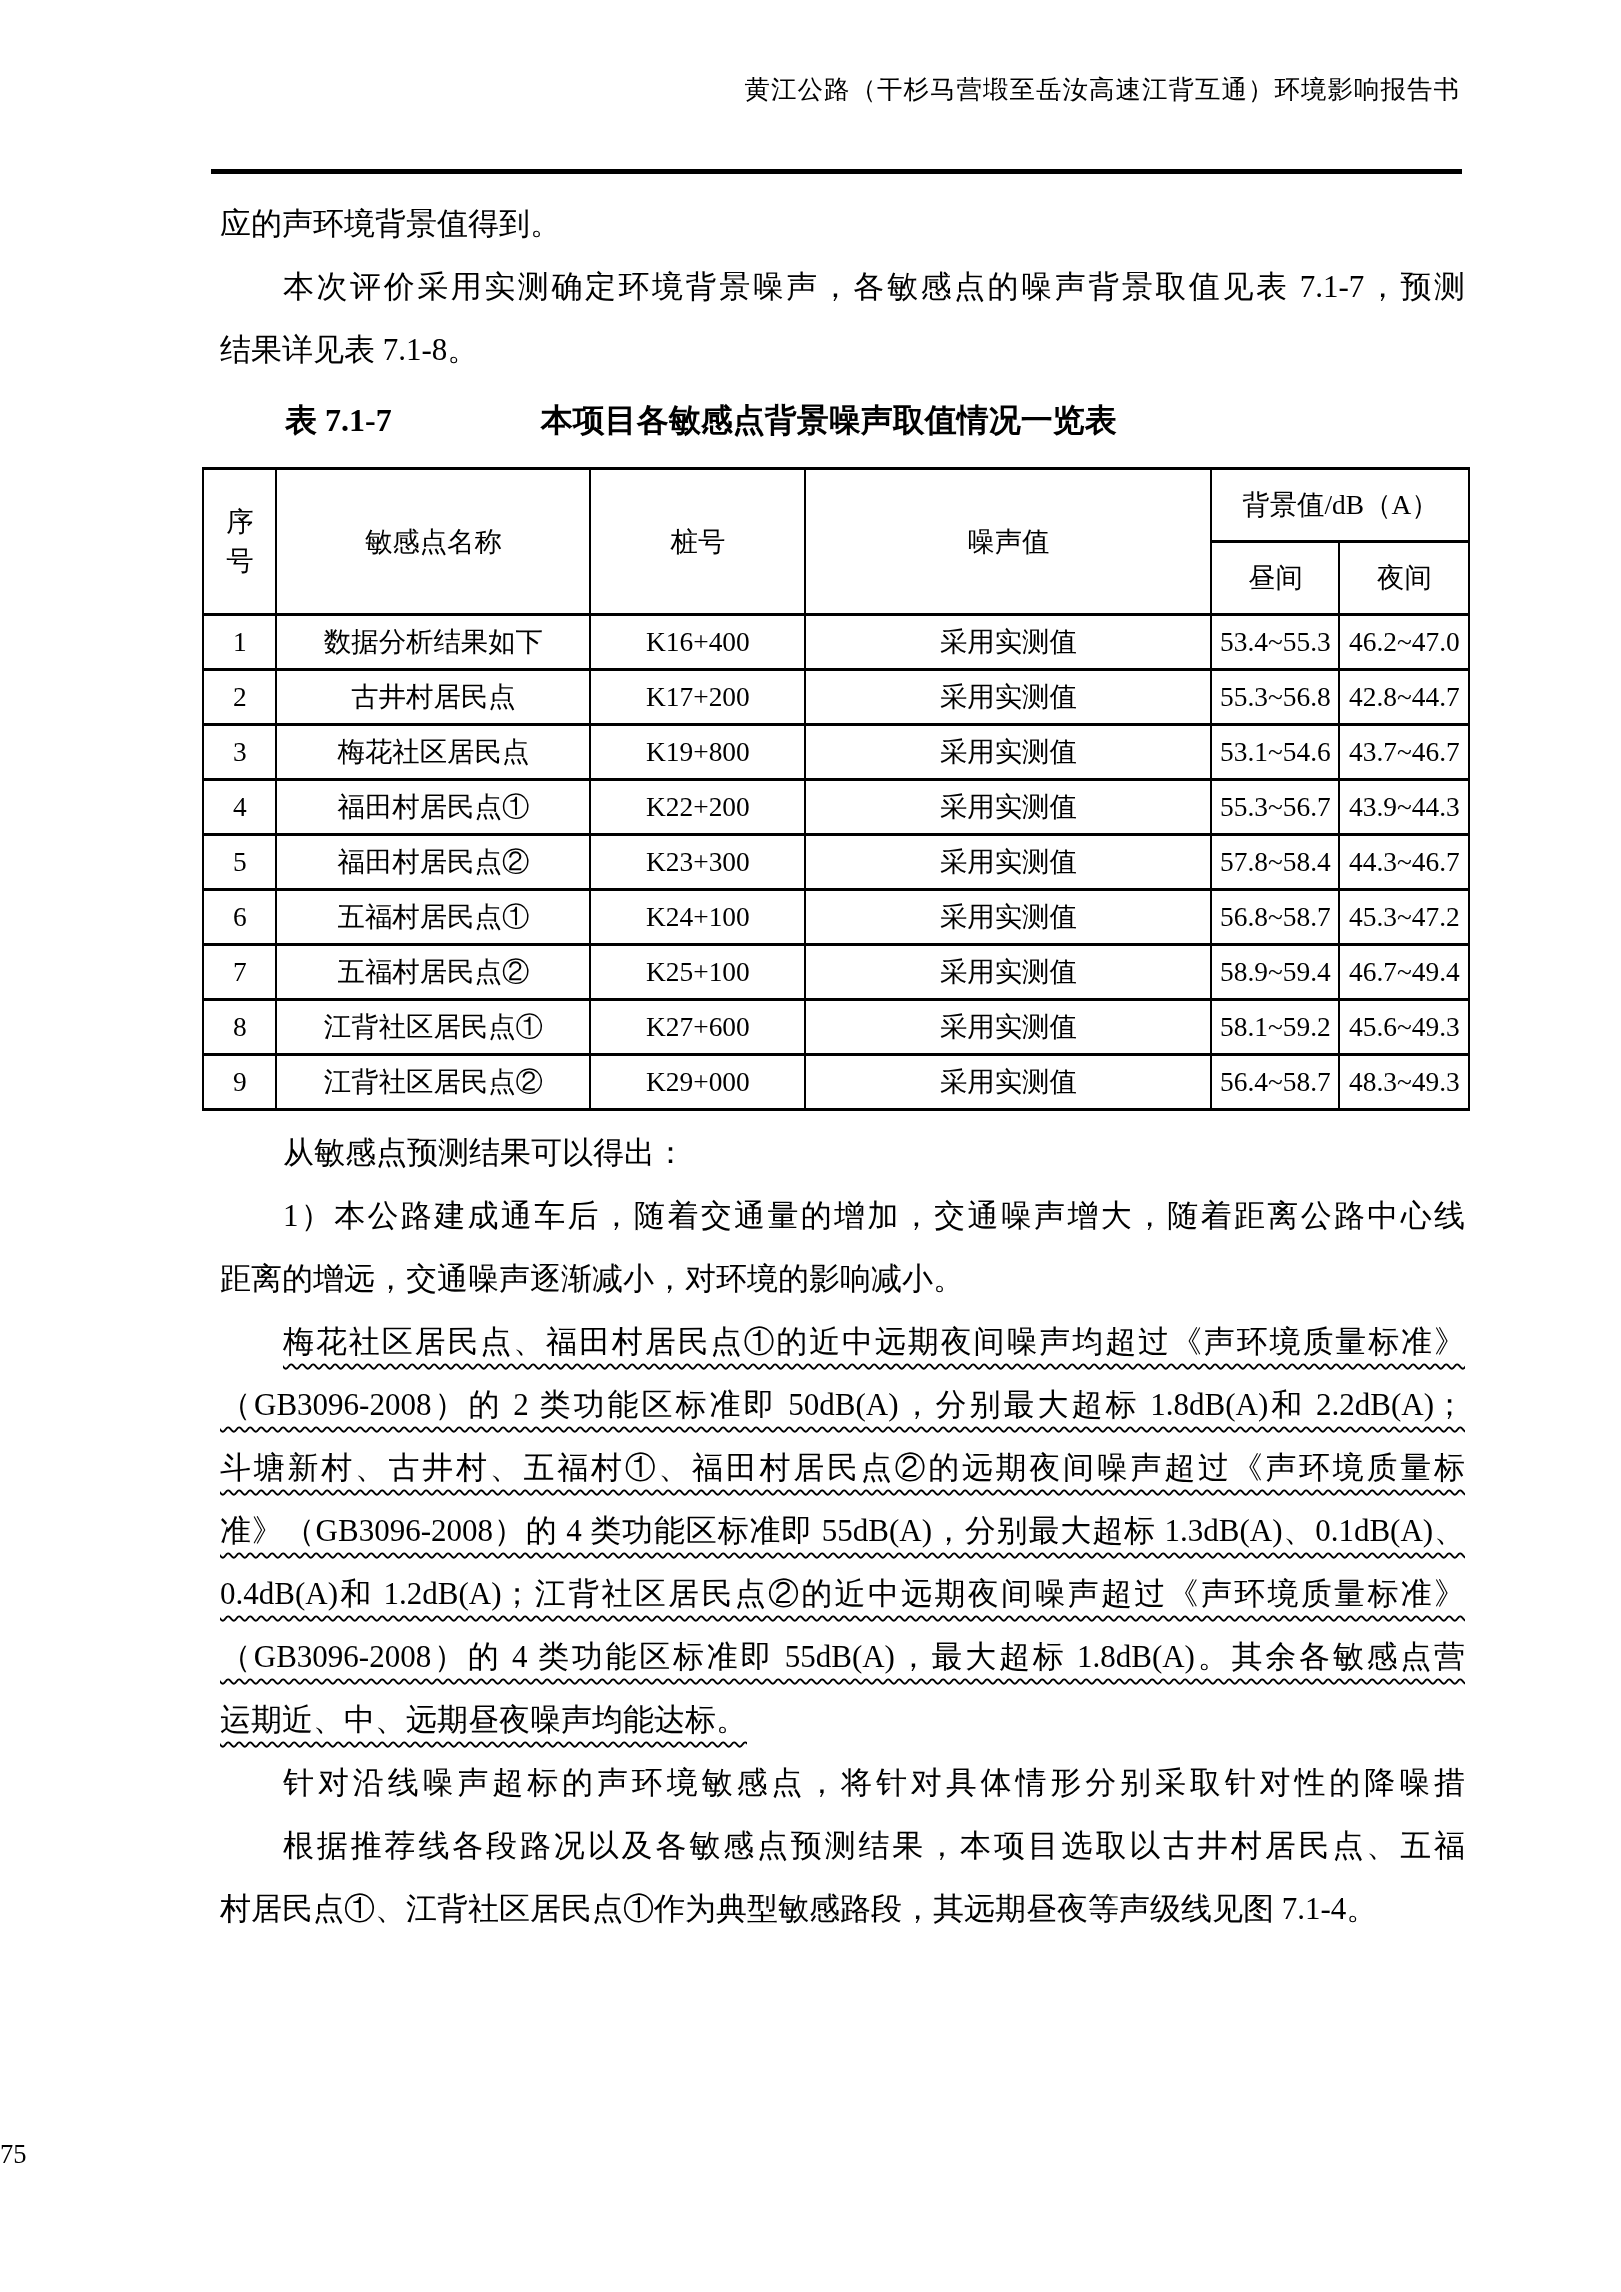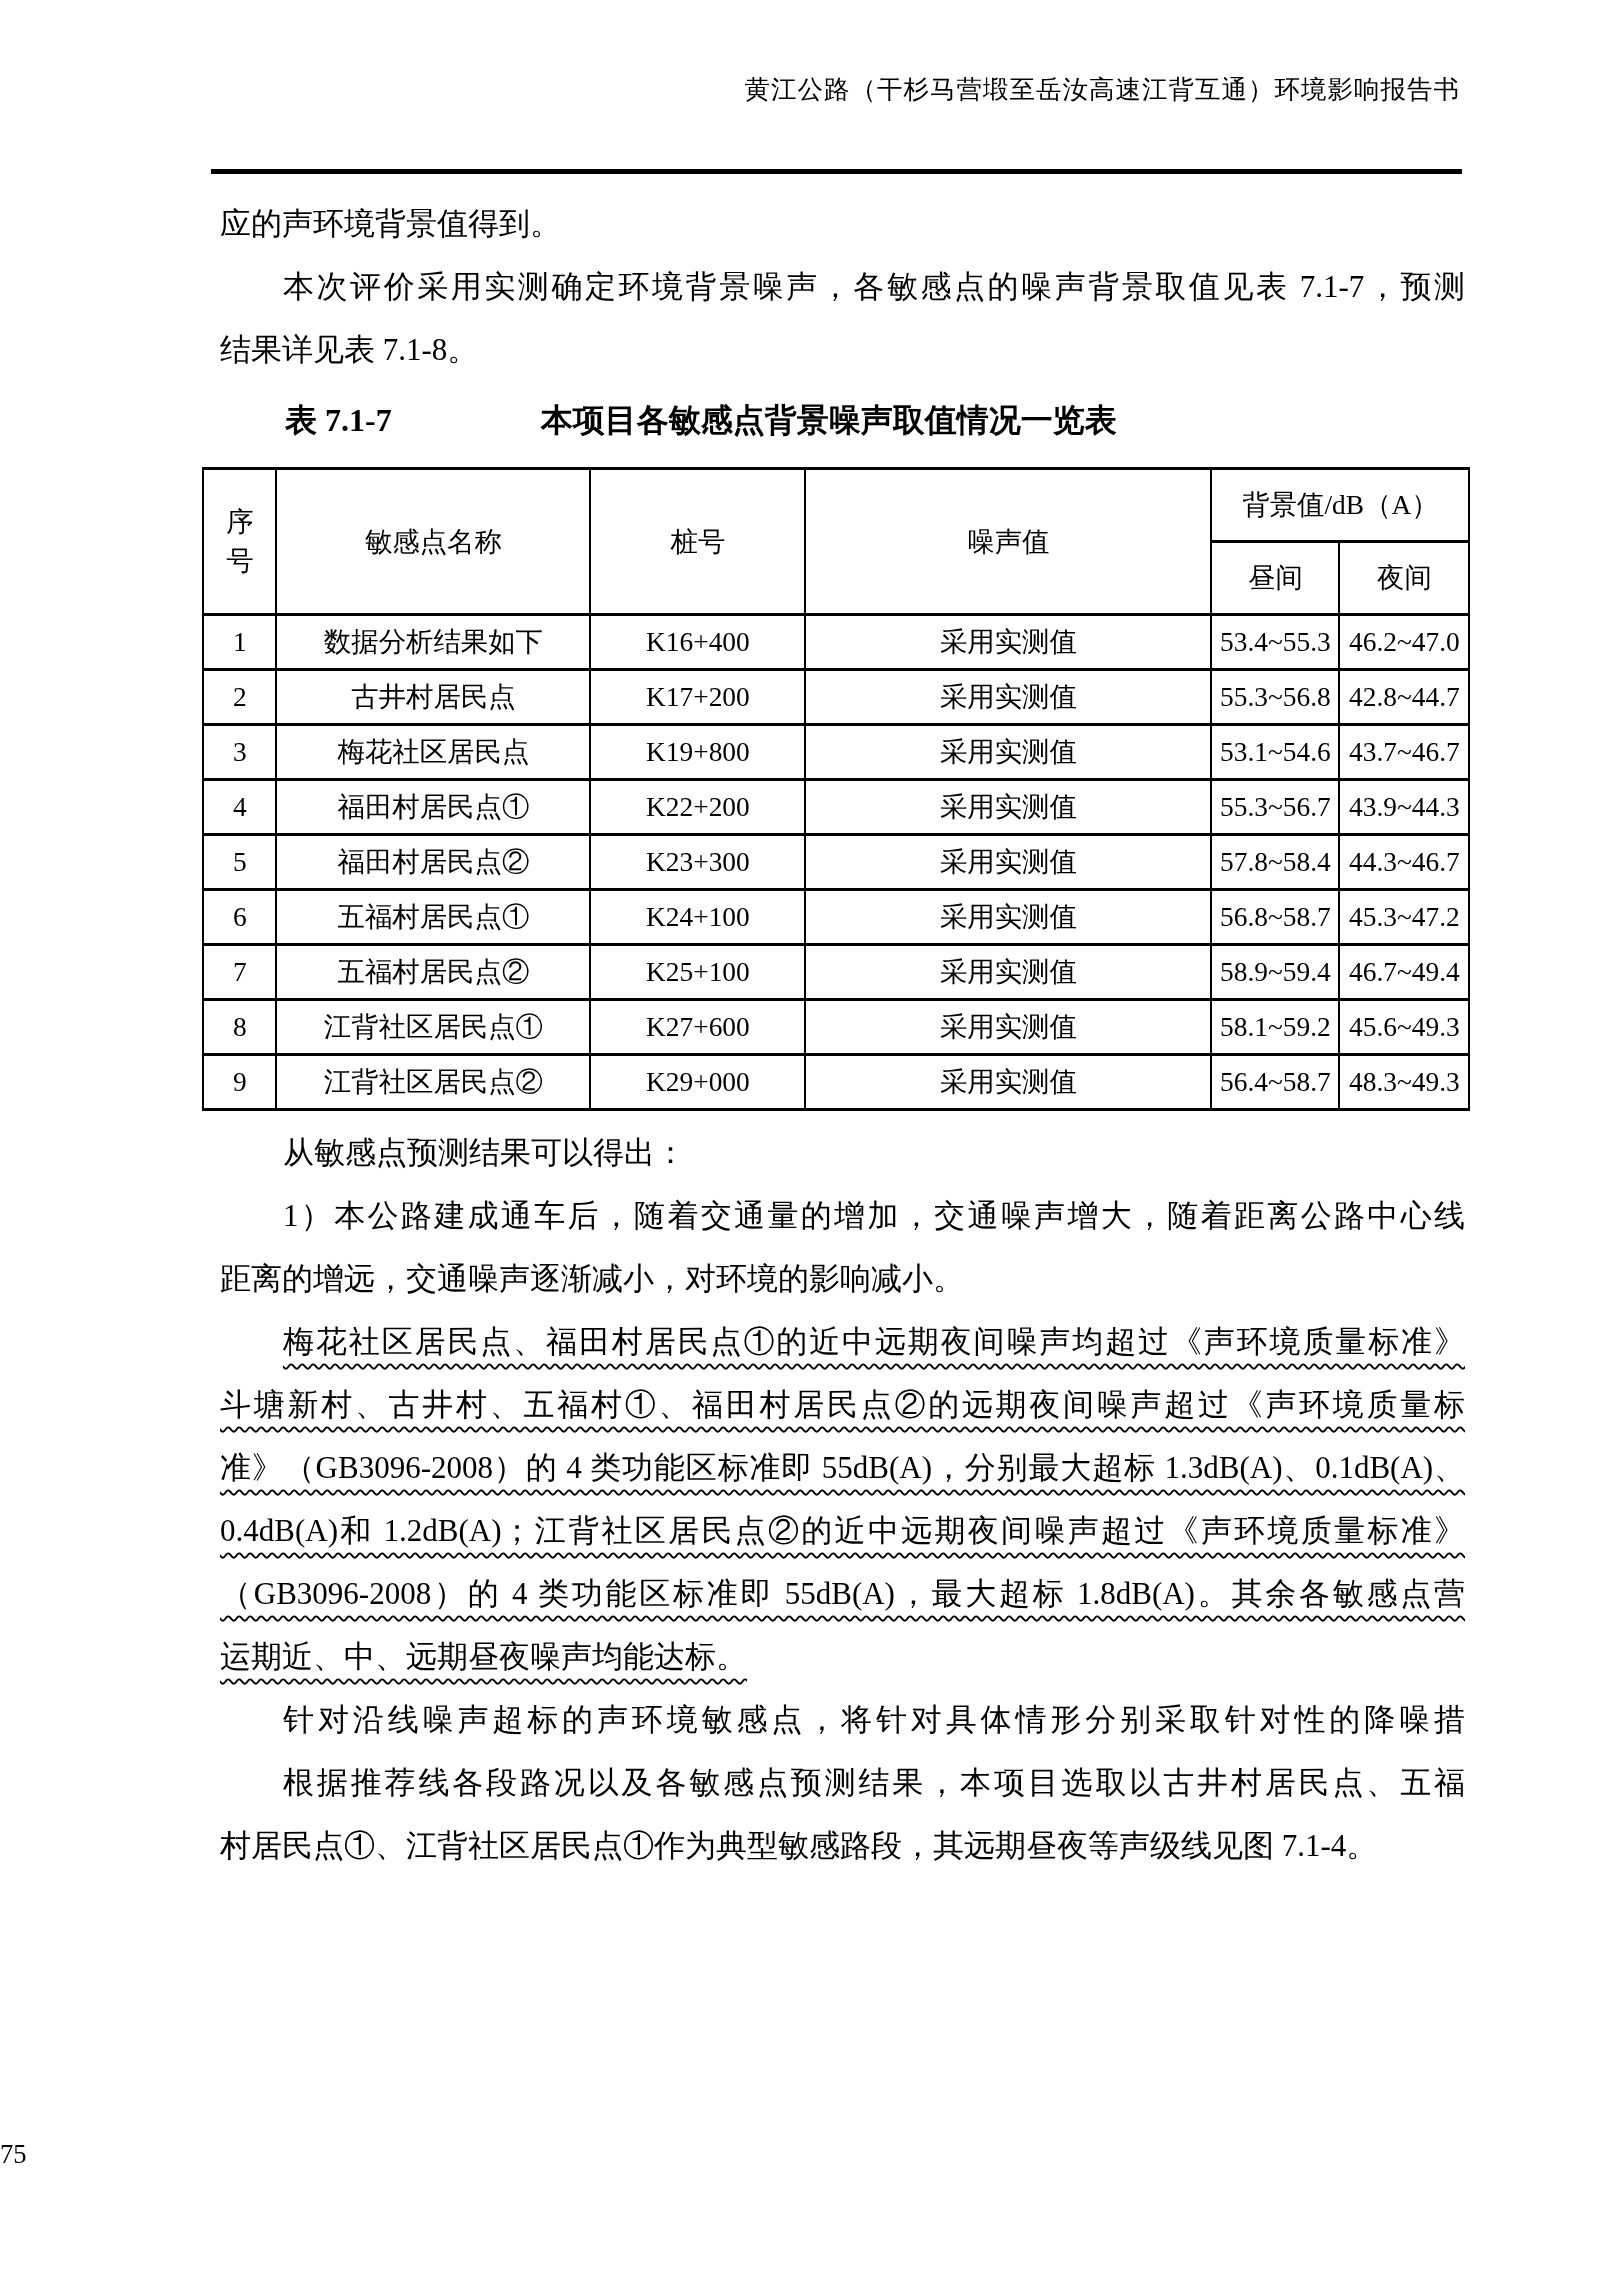--- a/index.html
+++ b/index.html
@@ -195,20 +195,21 @@
             <td>48.3~49.3</td>
         </tr>
       </tbody>
     </table>
 
     <div class="analysis">
       <div class="line indent">从敏感点预测结果可以得出：</div>
       <div class="line indent just">1）本公路建成通车后，随着交通量的增加，交通噪声增大，随着距离公路中心线</div>
       <div class="line">距离的增远，交通噪声逐渐减小，对环境的影响减小。</div>
       <div class="line indent just wavy">梅花社区居民点、福田村居民点①的近中远期夜间噪声均超过《声环境质量标准》</div>
+      <div class="line just wavy">（GB3096-2008）的 2 类功能区标准即 50dB(A)，分别最大超标 1.8dB(A)和 2.2dB(A)；</div>
       <div class="line just wavy">斗塘新村、古井村、五福村①、福田村居民点②的远期夜间噪声超过《声环境质量标</div>
       <div class="line just wavy">准》（GB3096-2008）的 4 类功能区标准即 55dB(A)，分别最大超标 1.3dB(A)、0.1dB(A)、</div>
       <div class="line just wavy">0.4dB(A)和 1.2dB(A)；江背社区居民点②的近中远期夜间噪声超过《声环境质量标准》</div>
       <div class="line just wavy">（GB3096-2008）的 4 类功能区标准即 55dB(A)，最大超标 1.8dB(A)。其余各敏感点营</div>
       <div class="line wavy">运期近、中、远期昼夜噪声均能达标。</div>
       <div class="line indent just">针对沿线噪声超标的声环境敏感点，将针对具体情形分别采取针对性的降噪措</div>
       <div class="line indent just">根据推荐线各段路况以及各敏感点预测结果，本项目选取以古井村居民点、五福</div>
       <div class="line">村居民点①、江背社区居民点①作为典型敏感路段，其远期昼夜等声级线见图 7.1-4。</div>
     </div>
 

